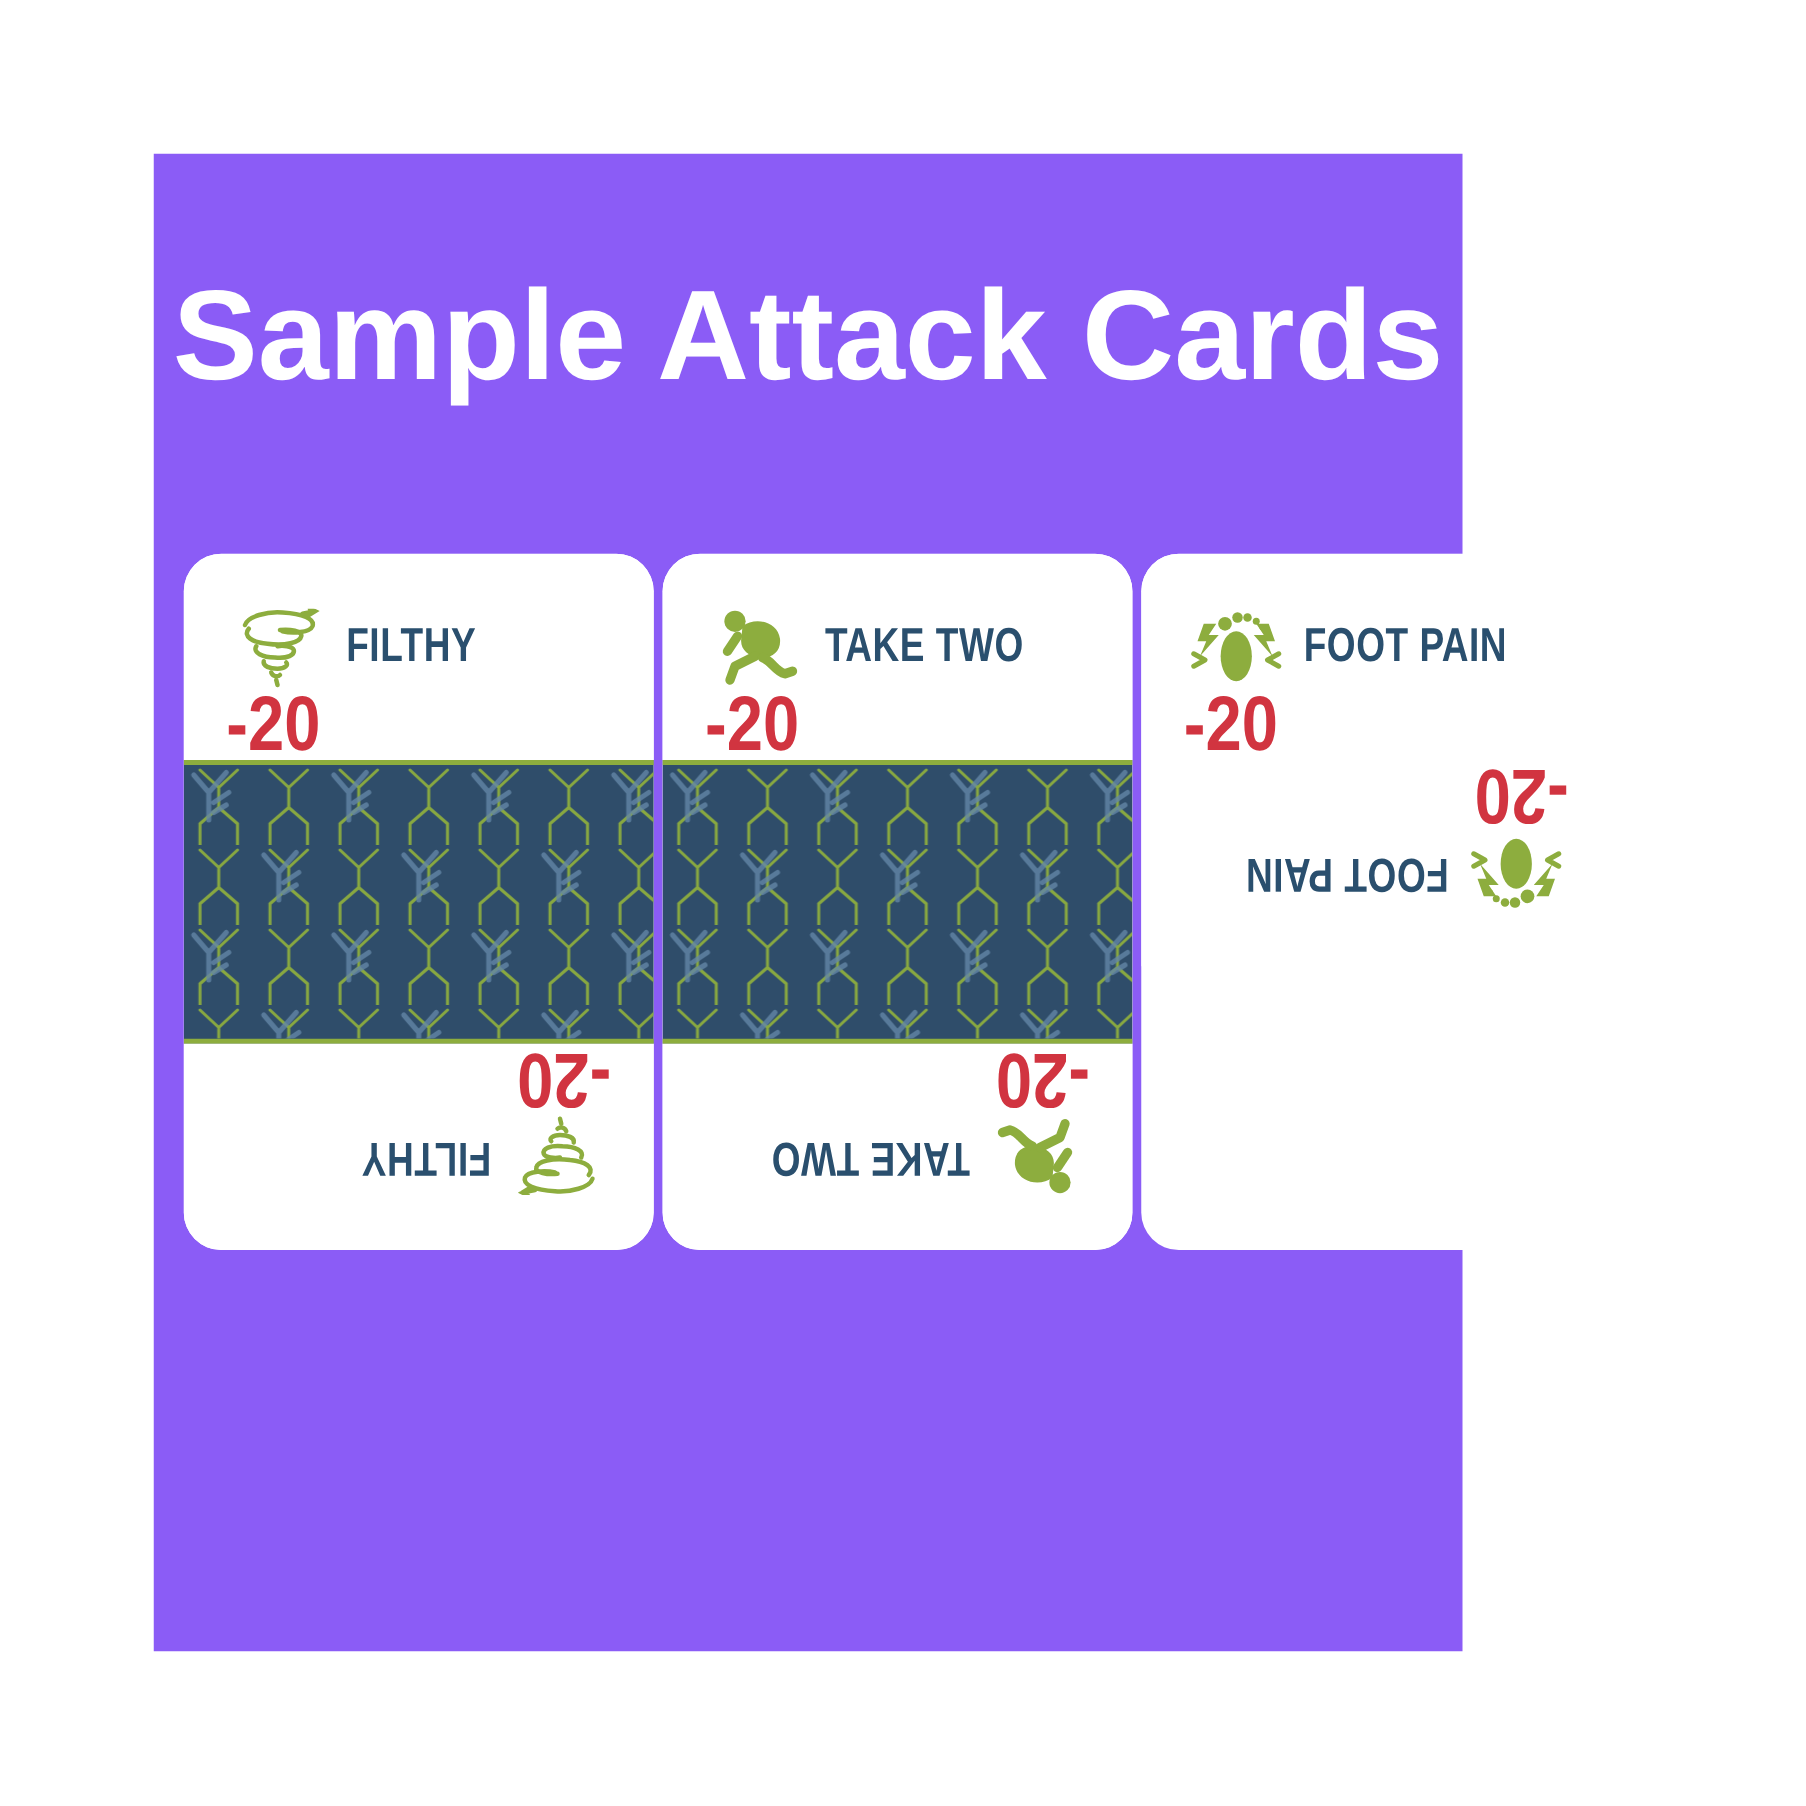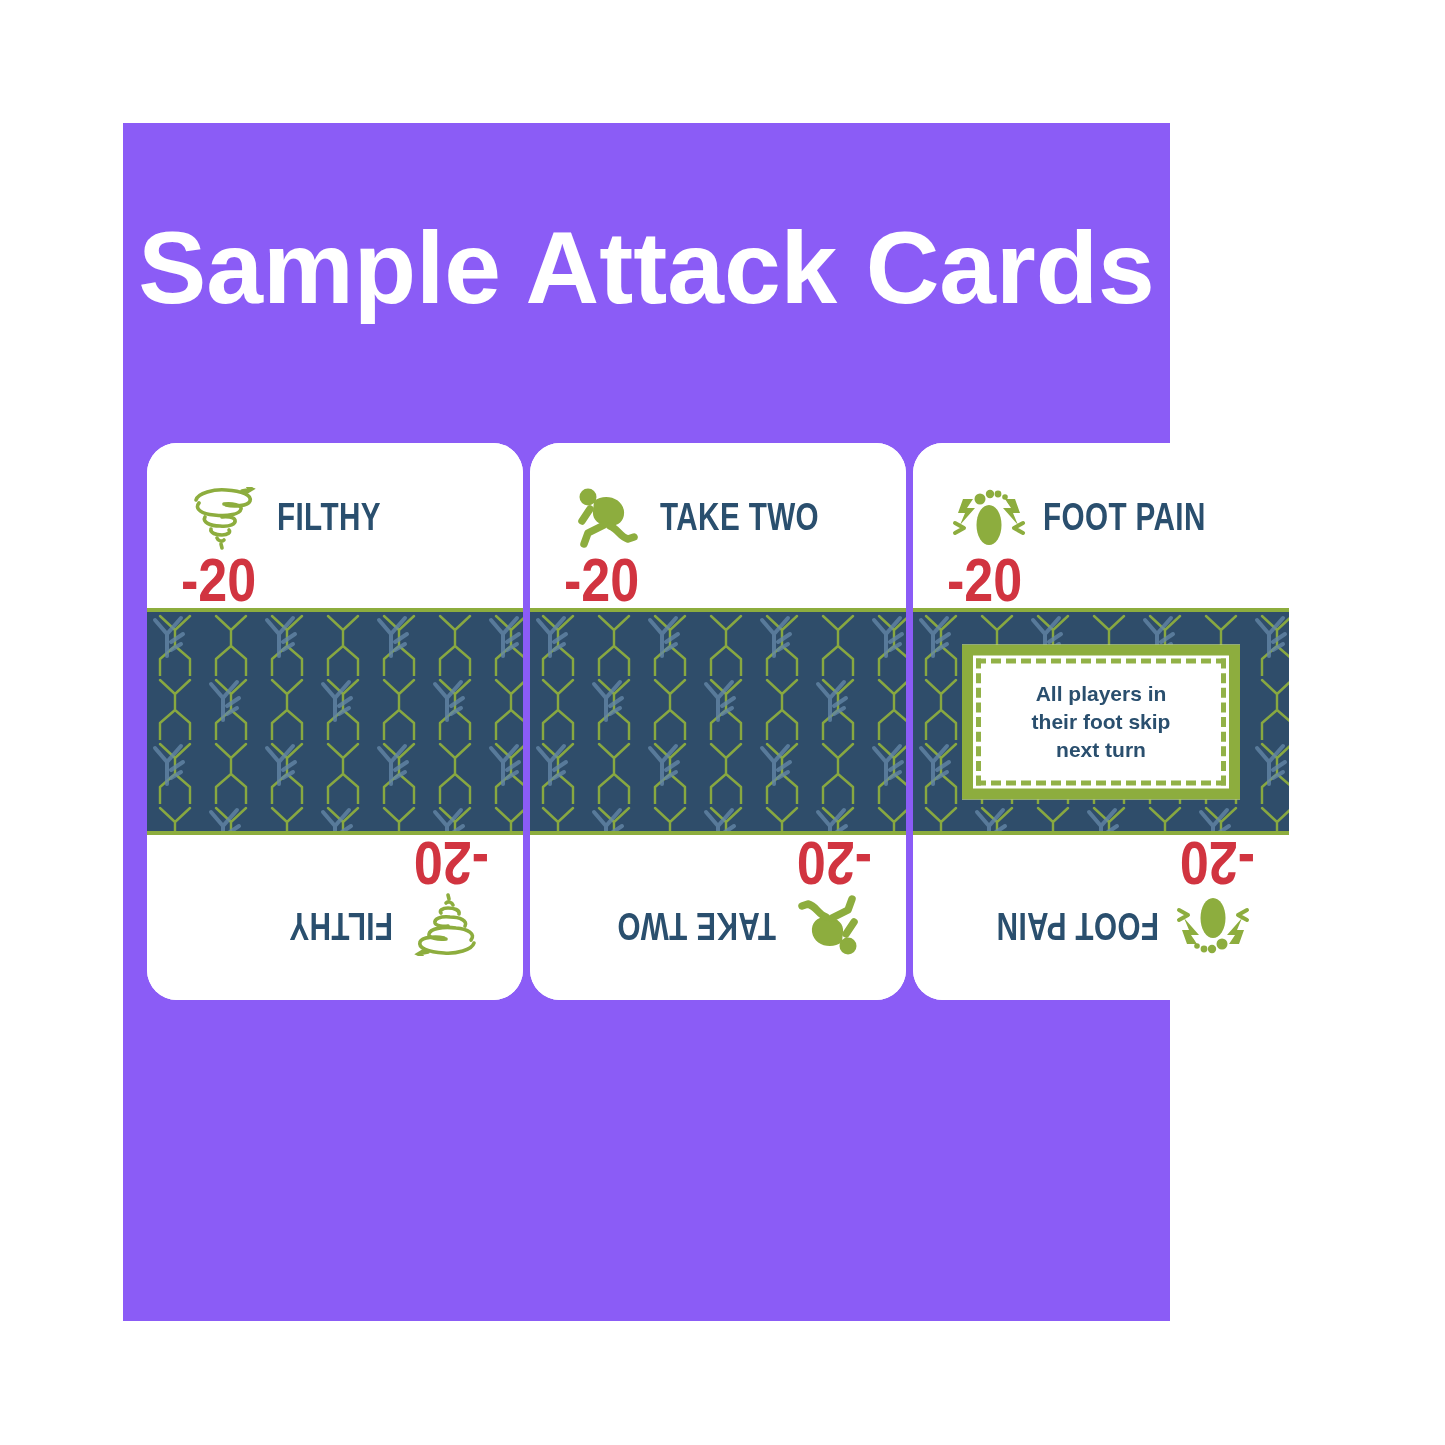--- a/index.html
+++ b/index.html
@@ -275,31 +275,20 @@
               <path d="M8,36 l9,5 -9,5"></path>
               <path d="M76,36 l-9,5 9,5"></path>
             </g>
           </svg>
         </div>
         <div class="card-name">
             <span>FOOT PAIN</span>
           </div>
         <div class="penalty"><span>-20</span></div>
       </div>
-      <div class="band">
-        <svg class="band-pattern">
-          <rect width="100%" height="100%" fill="url(#lattice)"></rect>
-          <rect width="100%" height="100%" fill="url(#glyphs)"></rect>
-        </svg>
-        <div class="text-box">
-          <div class="card-text">All players in
-their foot skip
-next turn</div>
-        </div>
-      </div>
       <div class="card-face">
         <div class="flip">
           <div class="icon-wrap">
             <svg width="84" height="64" viewBox="0 0 84 64">
               <g fill="#8dad3e">
                 <ellipse cx="42" cy="38" rx="12.5" ry="20"></ellipse>
                 <circle cx="33" cy="12" r="5.5"></circle>
                 <circle cx="43" cy="7" r="4.2"></circle>
                 <circle cx="51" cy="7" r="3.4"></circle>
                 <circle cx="58" cy="10" r="2.8"></circle>

